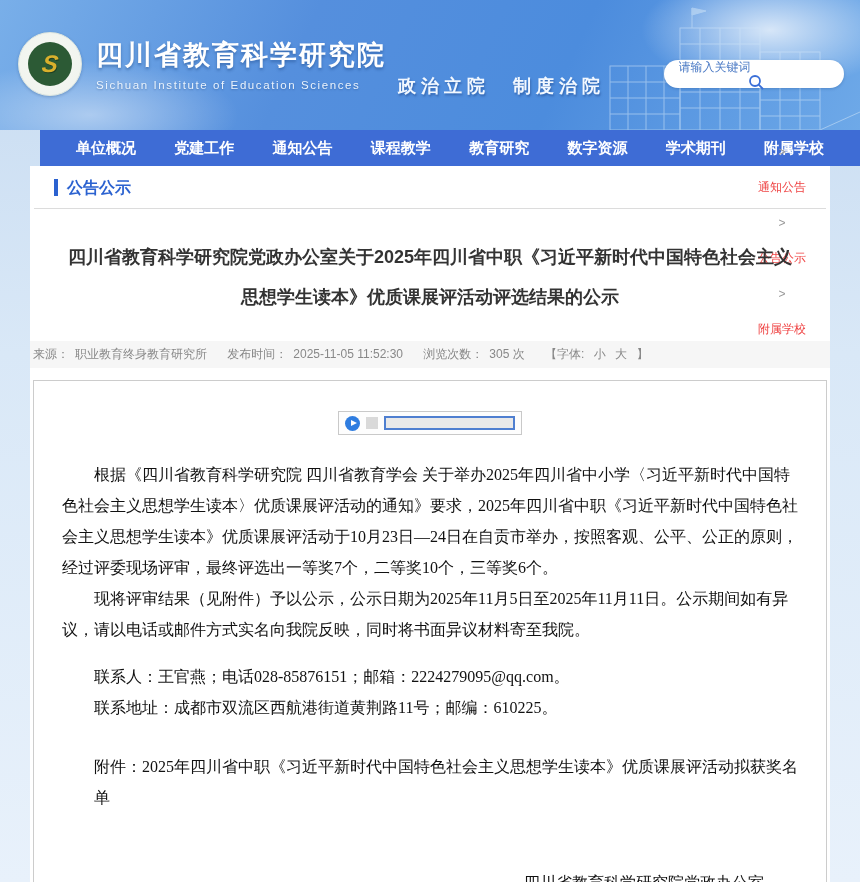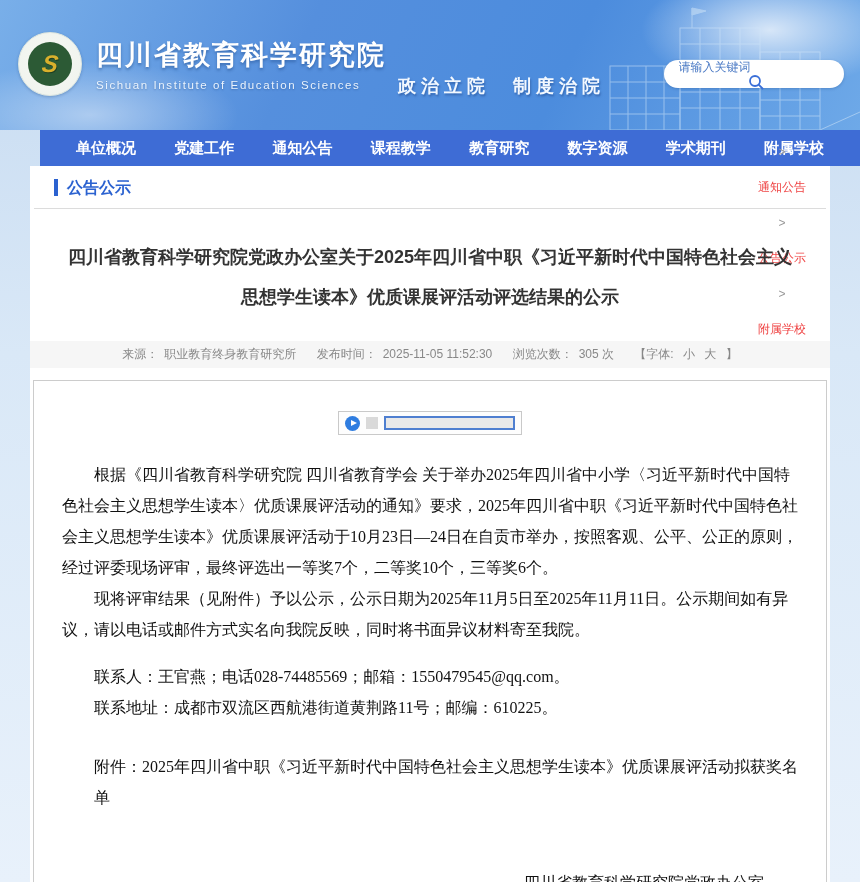--- a/index.html
+++ b/index.html
@@ -63,21 +63,21 @@
   .crumb-right { display:flex; align-items:center; font-size:12px; color:#777; gap:20px;flex-direction:column; }
   .pin-icon { width:12px; height:15px; margin-right:4px; }
   .crumb-link { color:#ef4444; cursor:pointer; text-decoration:none; }
   .crumb-sep { color:#999; margin:0 2px; }
   .crumb-divider { border:none; border-top:1px solid #dcdcdc; margin:0 4px; }
 
   
   .title-block { padding:28px 30px 24px; }
   .article-title { font-size:18px; line-height:40px; text-align:center; color:#333;
     font-weight:bold; }
-  .meta-strip { background:#f6f6f6; height:27px; line-height:27px; text-align:center;
+  .meta-strip { background:#f6f6f6; height:27px; line-height:27px; 
     font-size:12px; color:#888; white-space:nowrap; }
   .meta-strip span { margin:0 3px; }
   .meta-gap { margin-left:14px !important; }
   .font-ctl { cursor:pointer; }
 
   
   .card { margin:12px 3px 0; border:1px solid #ccc; background:#fff;
     min-height:500px; padding:30px 24px 8px; }
 
   .audio-player { width:184px; height:24px; border:1px solid #c9c9c9; background:#fdfdfd;
@@ -213,21 +213,21 @@
       <div class="play-btn"></div>
       <div class="stop-box"></div>
       <div class="progress-bar"></div>
     </div>
 
     <div class="article-body">
       <p class="para">根据《四川省教育科学研究院 四川省教育学会 关于举办2025年四川省中小学〈习近平新时代中国特色社会主义思想学生读本〉优质课展评活动的通知》要求，2025年四川省中职《习近平新时代中国特色社会主义思想学生读本》优质课展评活动于10月23日—24日在自贡市举办，按照客观、公平、公正的原则，经过评委现场评审，最终评选出一等奖7个，二等奖10个，三等奖6个。</p>
       <p class="para">现将评审结果（见附件）予以公示，公示日期为2025年11月5日至2025年11月11日。公示期间如有异议，请以电话或邮件方式实名向我院反映，同时将书面异议材料寄至我院。</p>
 
       <div class="contacts">
-        <p class="contact-line">联系人：王官燕；电话028-74485569；邮箱：1550479545@qq.com。</p>
+        <p class="contact-line">联系人：王官燕；电话028-85876151；邮箱：2224279095@qq.com。</p>
         <p class="contact-line">联系地址：成都市双流区西航港街道黄荆路11号；邮编：610225。</p>
       </div>
 
       <p class="attachment-note">附件：2025年四川省中职《习近平新时代中国特色社会主义思想学生读本》优质课展评活动拟获奖名单</p>
 
       <div class="signature">
         <div>四川省教育科学研究院党政办公室</div>
 
       </div>
     </div>

